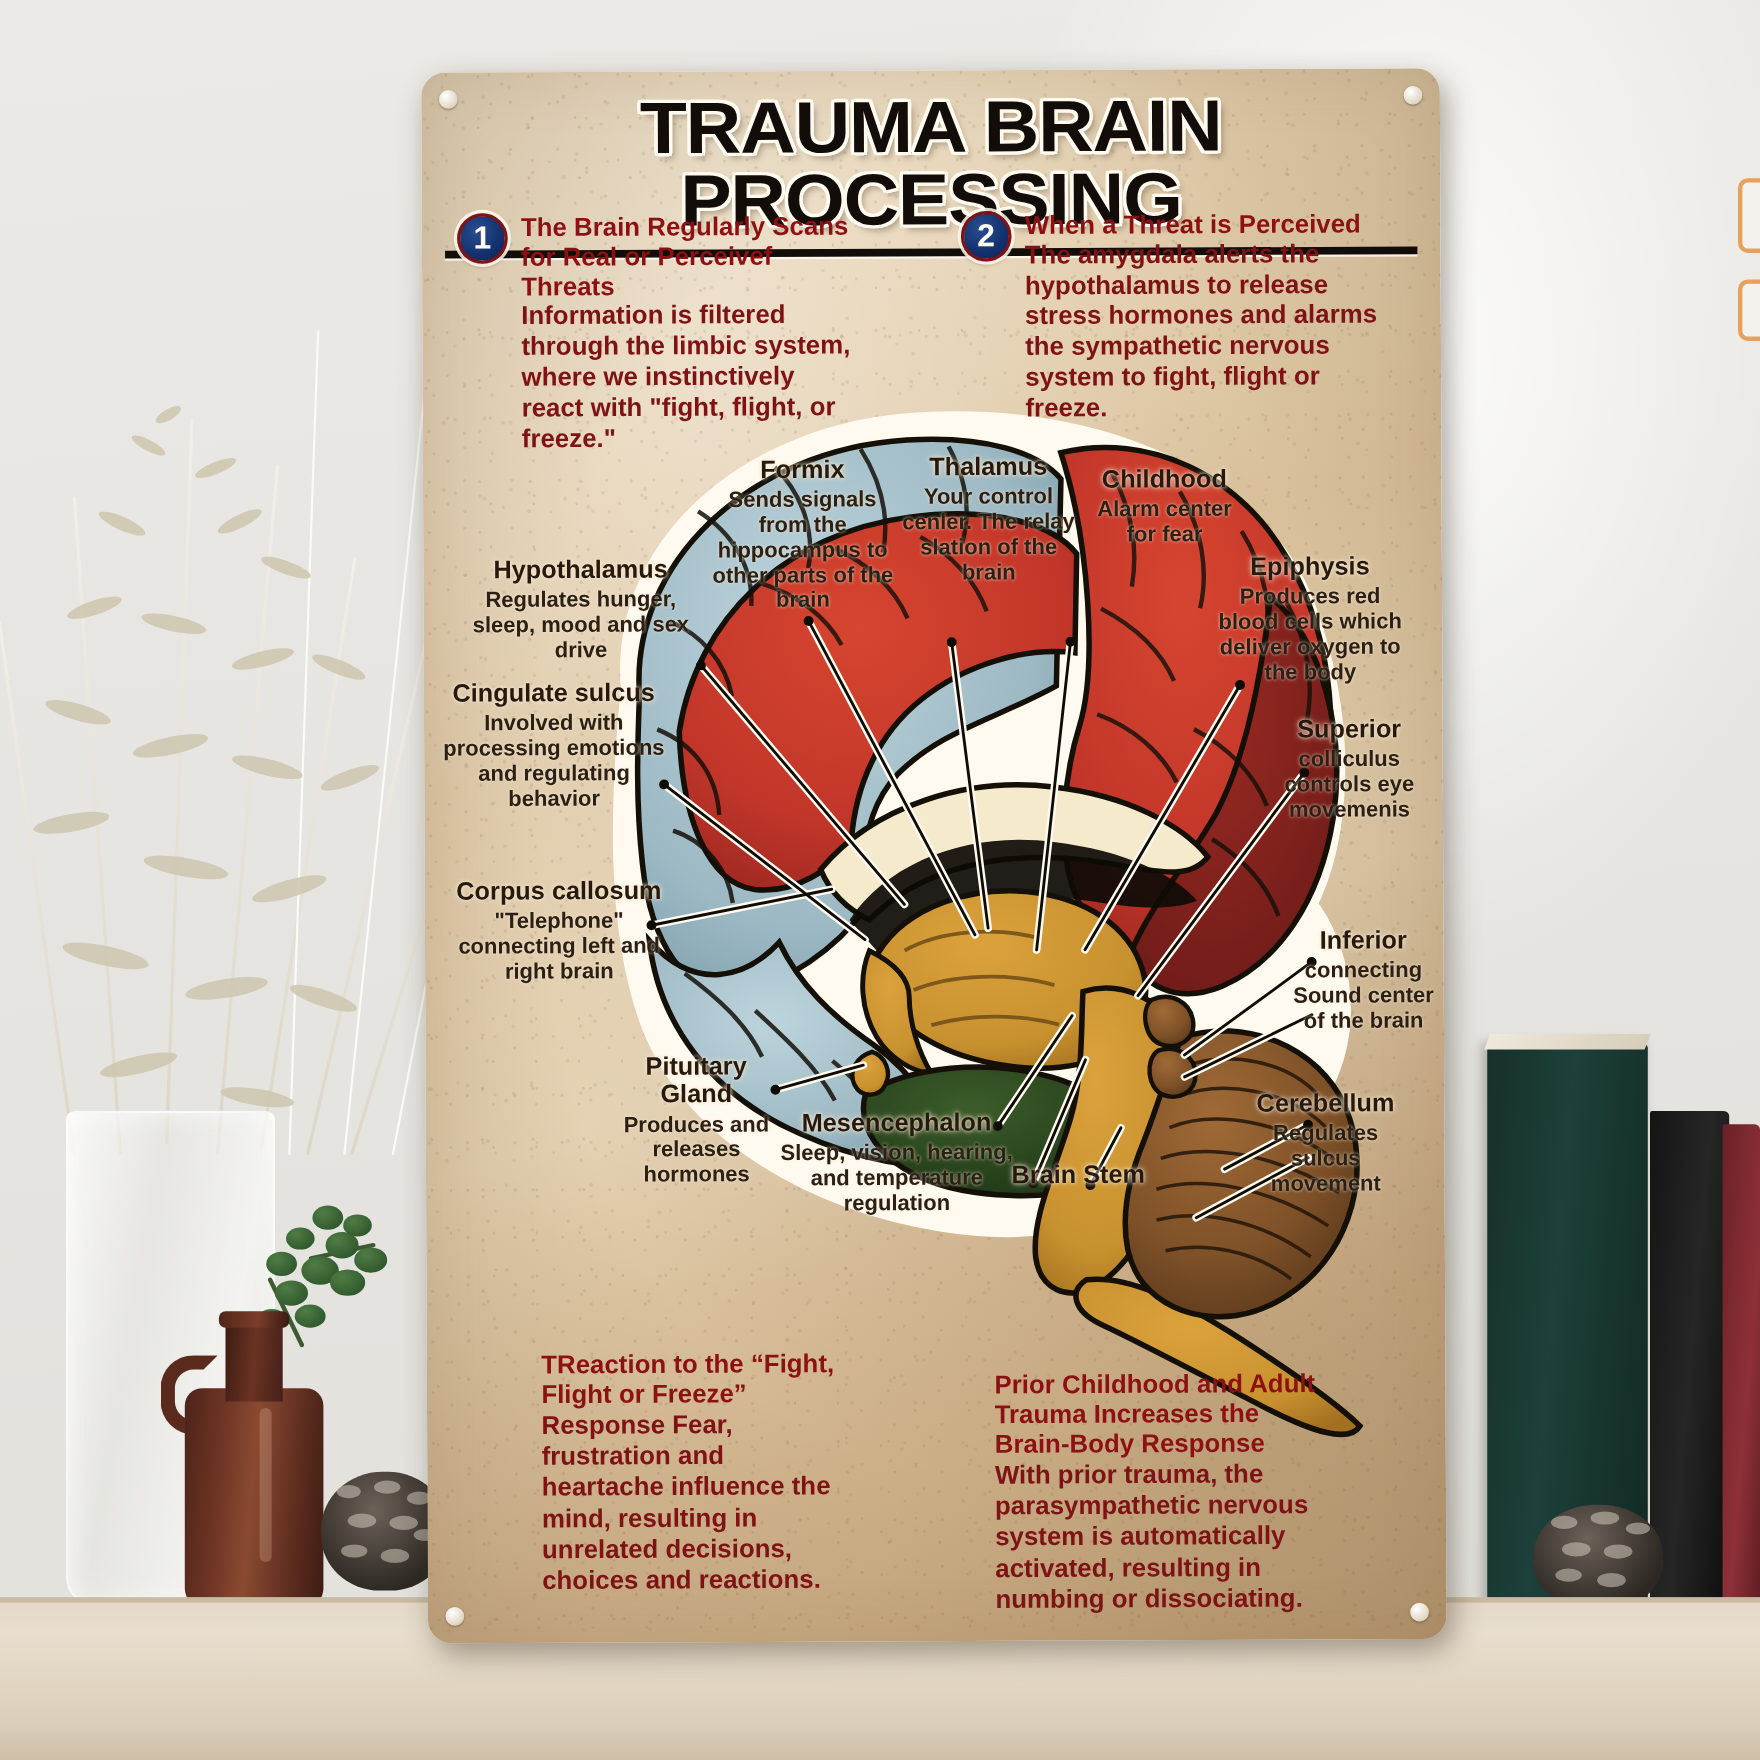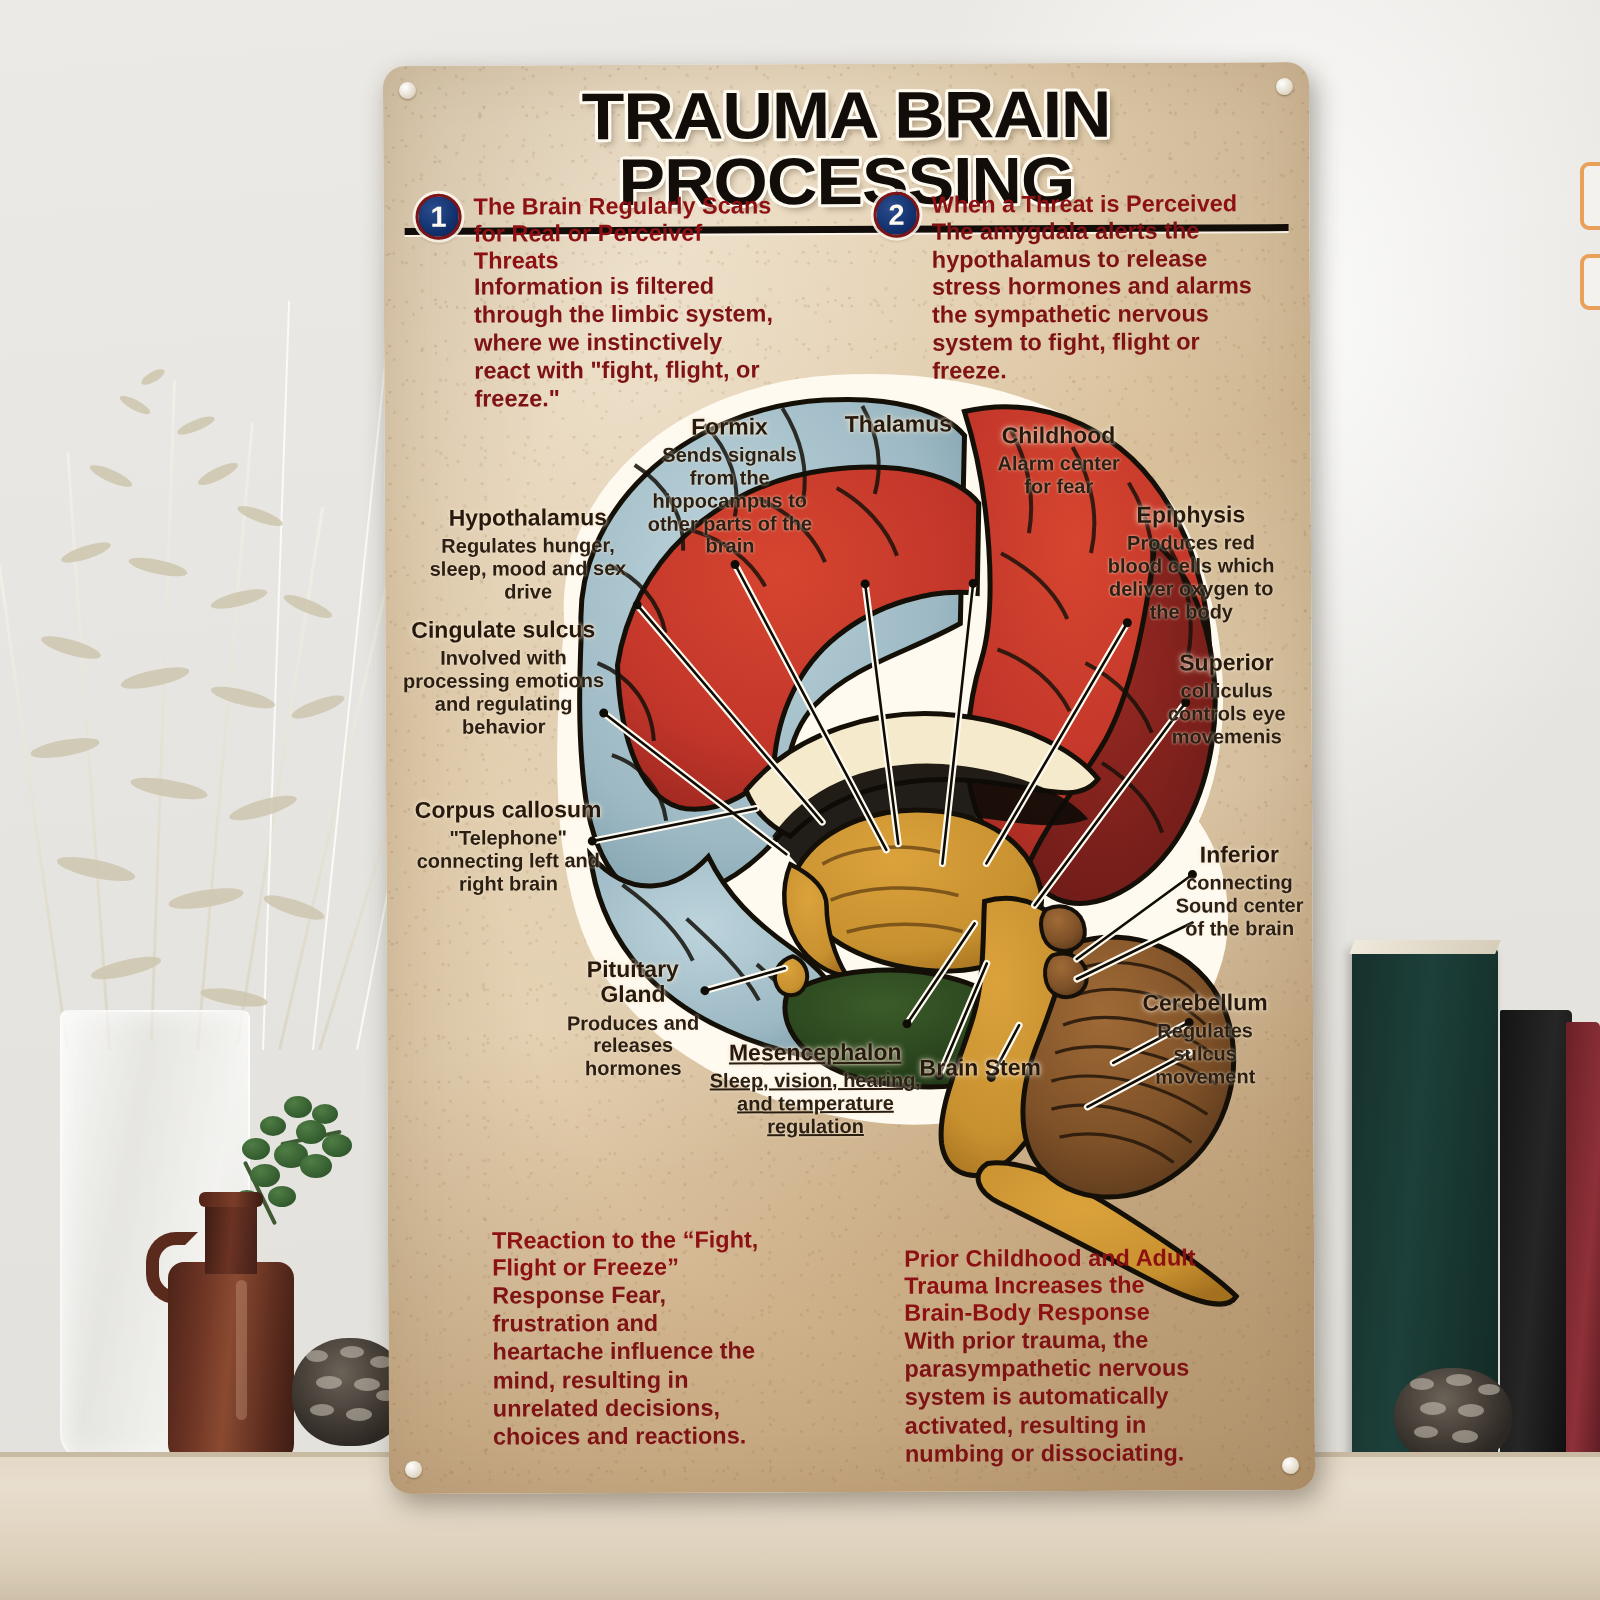--- a/index.html
+++ b/index.html
@@ -553,20 +553,21 @@
       <div class="d">Produces and releases hormones</div>
     </div>
 
     <div class="lbl ta-c" style="left:254px; top:350px; width:182px;">
       <div class="t">Formix</div>
       <div class="d">Sends signals from the hippocampus to other parts of the brain</div>
     </div>
 
     <div class="lbl ta-c" style="left:430px; top:348px; width:168px;">
       <div class="t">Thalamus</div>
+      <div class="d">Your control cenler. The relay slation of the brain</div>
     </div>
 
     <div class="lbl ta-c" style="left:598px; top:360px; width:152px;">
       <div class="t">Childhood</div>
       <div class="d">Alarm center for fear</div>
     </div>
 
     <div class="lbl ta-c" style="left:718px; top:440px; width:176px;">
       <div class="t">Epiphysis</div>
       <div class="d">Produces red blood cells which deliver oxygen to the body</div>
@@ -580,21 +581,21 @@
     <div class="lbl ta-c" style="left:784px; top:780px; width:138px;">
       <div class="t">Inferior</div>
       <div class="d">connecting Sound center of the brain</div>
     </div>
 
     <div class="lbl ta-c" style="left:739px; top:928px; width:158px;">
       <div class="t">Cerebellum</div>
       <div class="d">Regulates sulcus movement</div>
     </div>
 
-    <div class="lbl ta-c" style="left:322px; top:976px; width:212px;text-decoration:underline;">
+    <div class="lbl ta-c" style="left:322px; top:944px; width:212px;">
       <div class="t">Mesencephalon</div>
       <div class="d">Sleep, vision, hearing, and temperature regulation</div>
     </div>
 
     <div class="lbl ta-c" style="left:508px; top:992px; width:170px;">
       <div class="t">Brain Stem</div>
     </div>
 
     <div class="bot-block" style="left:104px; top:1162px; width:280px;">
       <div class="bot-head">TReaction to the “Fight, Flight or Freeze”</div>

